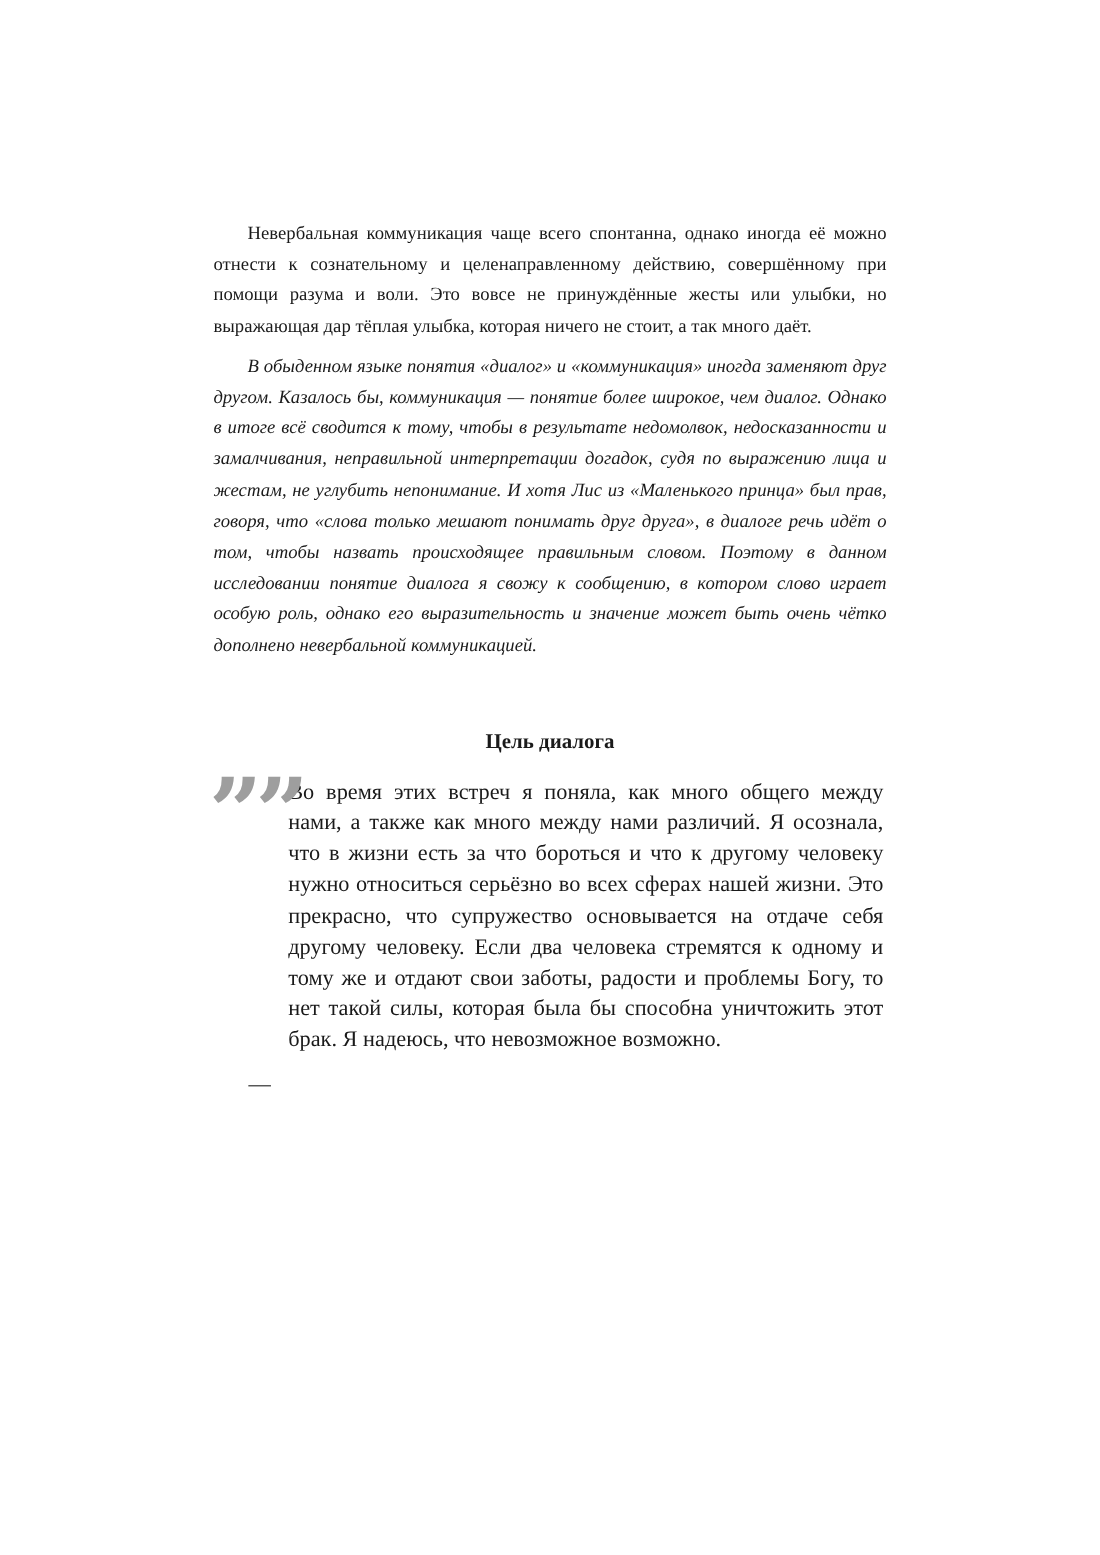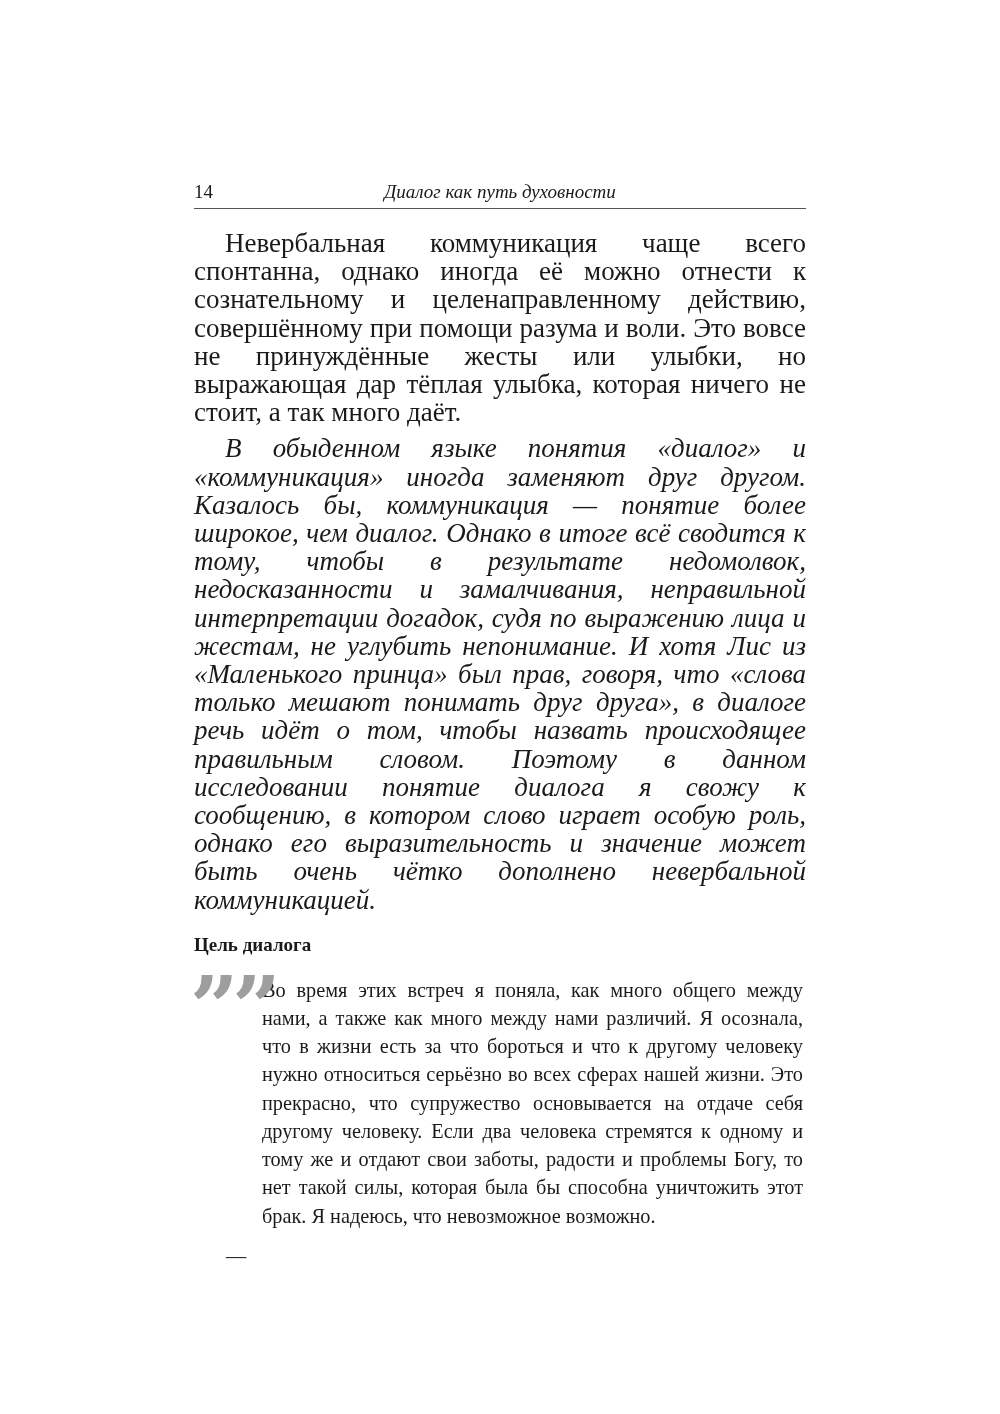--- a/index.html
+++ b/index.html
@@ -3,41 +3,37 @@
 <meta charset="utf-8">
 <style>
   html, body { margin: 0; padding: 0; background: #ffffff; }
   body { width: 1000px; height: 1414px; position: relative; overflow: hidden;
          font-family: "Liberation Serif", "DejaVu Serif", serif; color: #1a1a1a; }
   .page { position: absolute; left: 194px; top: 178px; width: 612px; }
   .running-head { position: relative; height: 30px; border-bottom: 1.5px solid #555; }
   .page-number { position: absolute; left: 0; top: 3px; font-size: 19px; }
   .running-title { position: absolute; left: 0; right: 0; top: 3px; text-align: center;
                    font-style: italic; font-size: 19px; }
-  .body-text { margin-top: 20px; font-size: 27px; line-height: 28.2px; text-align: justify; }
+  .body-text { margin-top: 20px; font-size: 17px; line-height: 28.2px; text-align: justify; }
   .body-text p { margin: 0; text-indent: 31px; }
   .body-text p + p { margin-top: 8px; font-style: italic; }
-  .section-title { font-weight: bold; font-size: 19px;
-                   margin-top: 20px; margin-bottom: 20px; }
+  .section-title { text-align: center; font-weight: bold; font-size: 19px;
+                   margin-top: 63px; margin-bottom: 20px; }
   .quote-block { position: relative; padding-left: 65px; font-size: 20.3px; line-height: 28.2px;
                  text-align: justify; }
   .quote-mark { position: absolute; left: -4px; top: -10px; font-size: 84px; line-height: 84px;
                 color: #9e9e9e; font-weight: bold; font-family: "DejaVu Serif", serif; letter-spacing: -6px; }
   .quote-block p { margin: 3px; }
   .dialog-line { position: relative; margin-top: 12px !important; }
   .dash { position: absolute; left: -36px; top: 0; }
 </style>
 </head>
 <body>
 
 <div class="page">
-  <div class="running-head">
-    <span class="page-number">14</span>
-    <span class="running-title">Диалог как путь духовности</span>
-  </div>
 
   <div class="body-text">
     <p>Невербальная коммуникация чаще всего спонтанна, однако иногда её можно отнести к сознательному и целенаправленному действию, совершённому при помощи разума и воли. Это вовсе не принуждённые жесты или улыбки, но выражающая дар тёплая улыбка, которая ничего не стоит, а так много даёт.</p>
     <p>В обыденном языке понятия «диалог» и «коммуникация» иногда заменяют друг другом. Казалось бы, коммуникация — понятие более широкое, чем диалог. Однако в итоге всё сводится к тому, чтобы в результате недомолвок, недосказанности и замалчивания, неправильной интерпретации догадок, судя по выражению лица и жестам, не углубить непонимание. И хотя Лис из «Маленького принца» был прав, говоря, что «слова только мешают понимать друг друга», в диалоге речь идёт о том, чтобы назвать происходящее правильным словом. Поэтому в данном исследовании понятие диалога я свожу к сообщению, в котором слово играет особую роль, однако его выразительность и значение может быть очень чётко дополнено невербальной коммуникацией.</p>
   </div>
 
   <div class="section-title">Цель диалога</div>
 
   <div class="quote-block">
     <span class="quote-mark">””</span>

